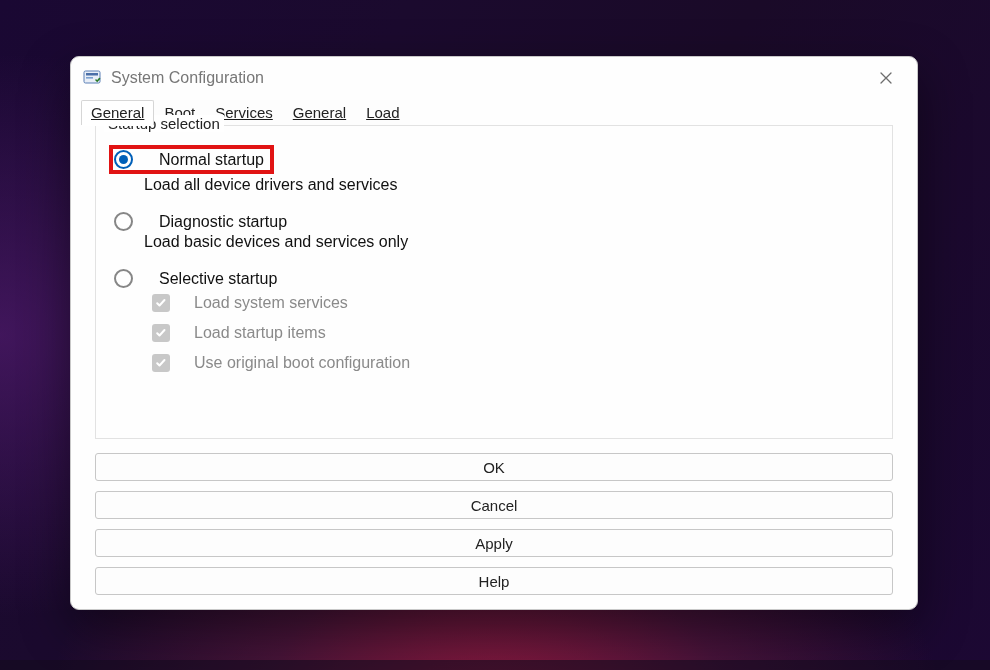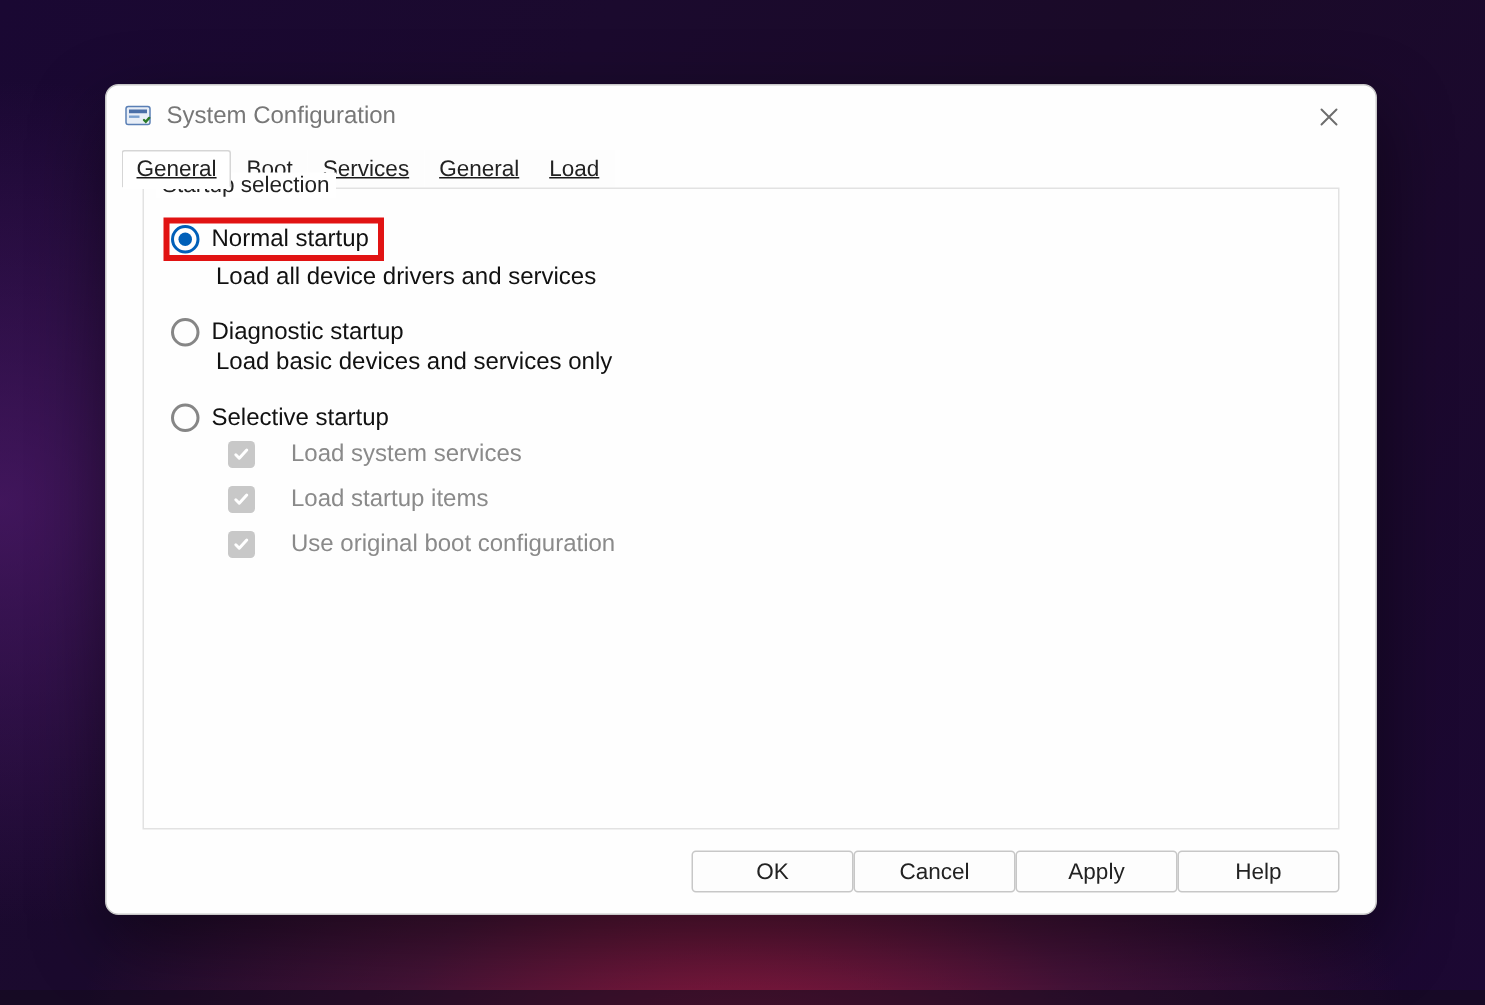--- a/index.html
+++ b/index.html
@@ -95,21 +95,21 @@
       top: -11px; left: 8px;
       background: #fff;
       padding: 0 4px;
       font-size: 15px;
       color: #222;
     }
     .option-block { margin-bottom: 18px; }
     .option-block:last-child { margin-bottom: 0; }
     .radio-row {
       display: flex; align-items: center;
-      gap: 8px;
+      gap: 26px;
       margin-bottom: 2px;
     }
     .radio-row.highlight {
       display: inline-flex;
       border: 4px solid #e11313;
       padding: 1px 6px 1px 1px;
       margin-left: -5px;
       margin-top: -3px;
     }
     .radio {
@@ -144,21 +144,23 @@
       width: 18px; height: 18px;
       border-radius: 3px;
       background: #c8c8c8;
       display: flex; align-items: center; justify-content: center;
       flex-shrink: 0;
     }
     .chk svg { stroke: #fff; fill: none; }
     .chk-label { font-size: 16px; color: #8a8a8a; }
     .button-row {
       display: flex; justify-content: flex-end;
+      gap: 10px;
       padding: 14px 14px 4px 14px;
+      flex-direction: column;
     }
     .btn {
       min-width: 108px;
       height: 28px;
       border: 1px solid #c7c7c7;
       background: #fdfdfd;
       border-radius: 3px;
       font-size: 15px;
       color: #222;
       display: flex; align-items: center; justify-content: center;

